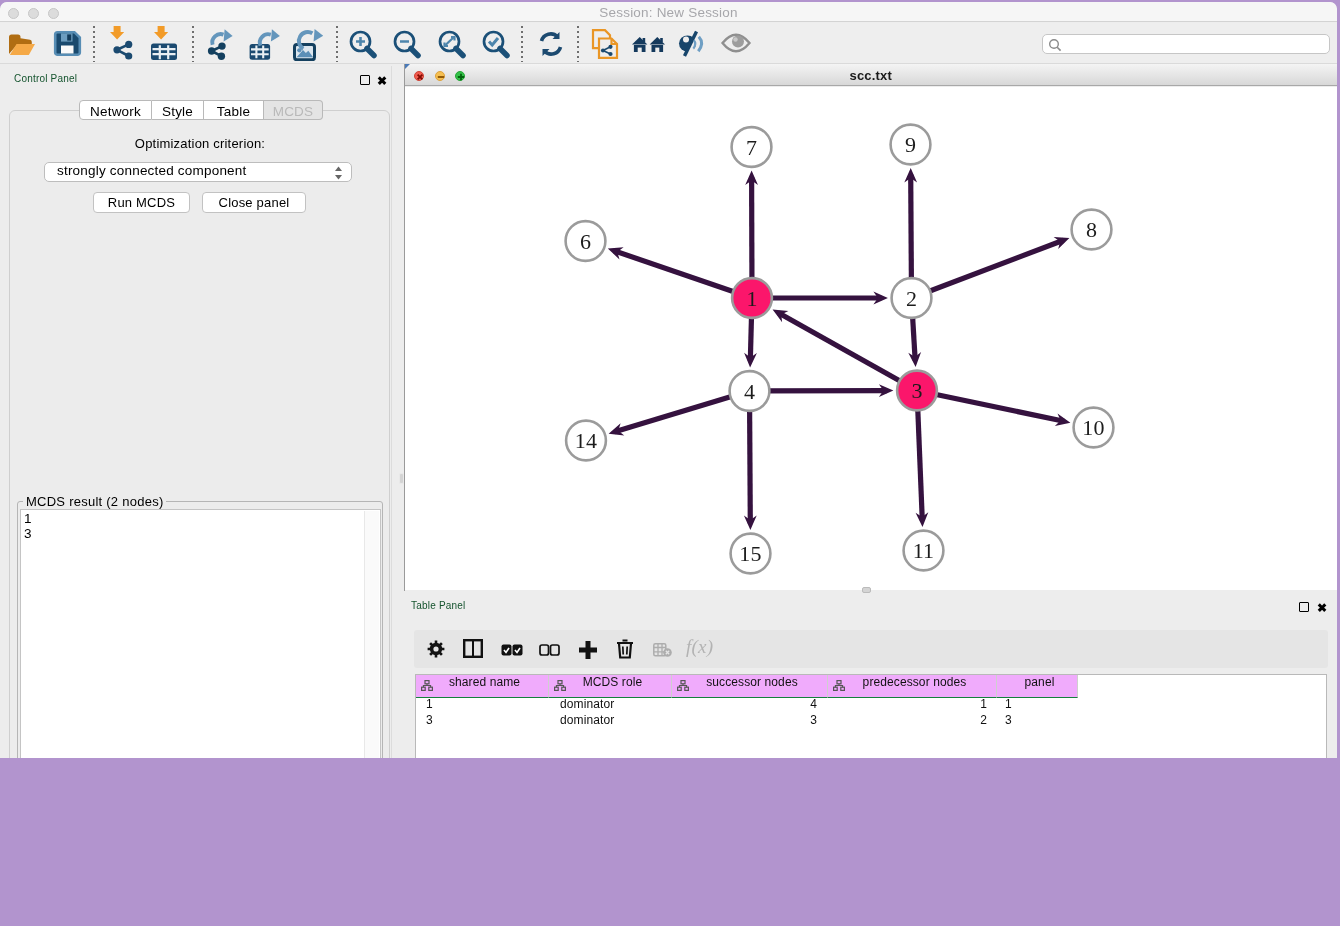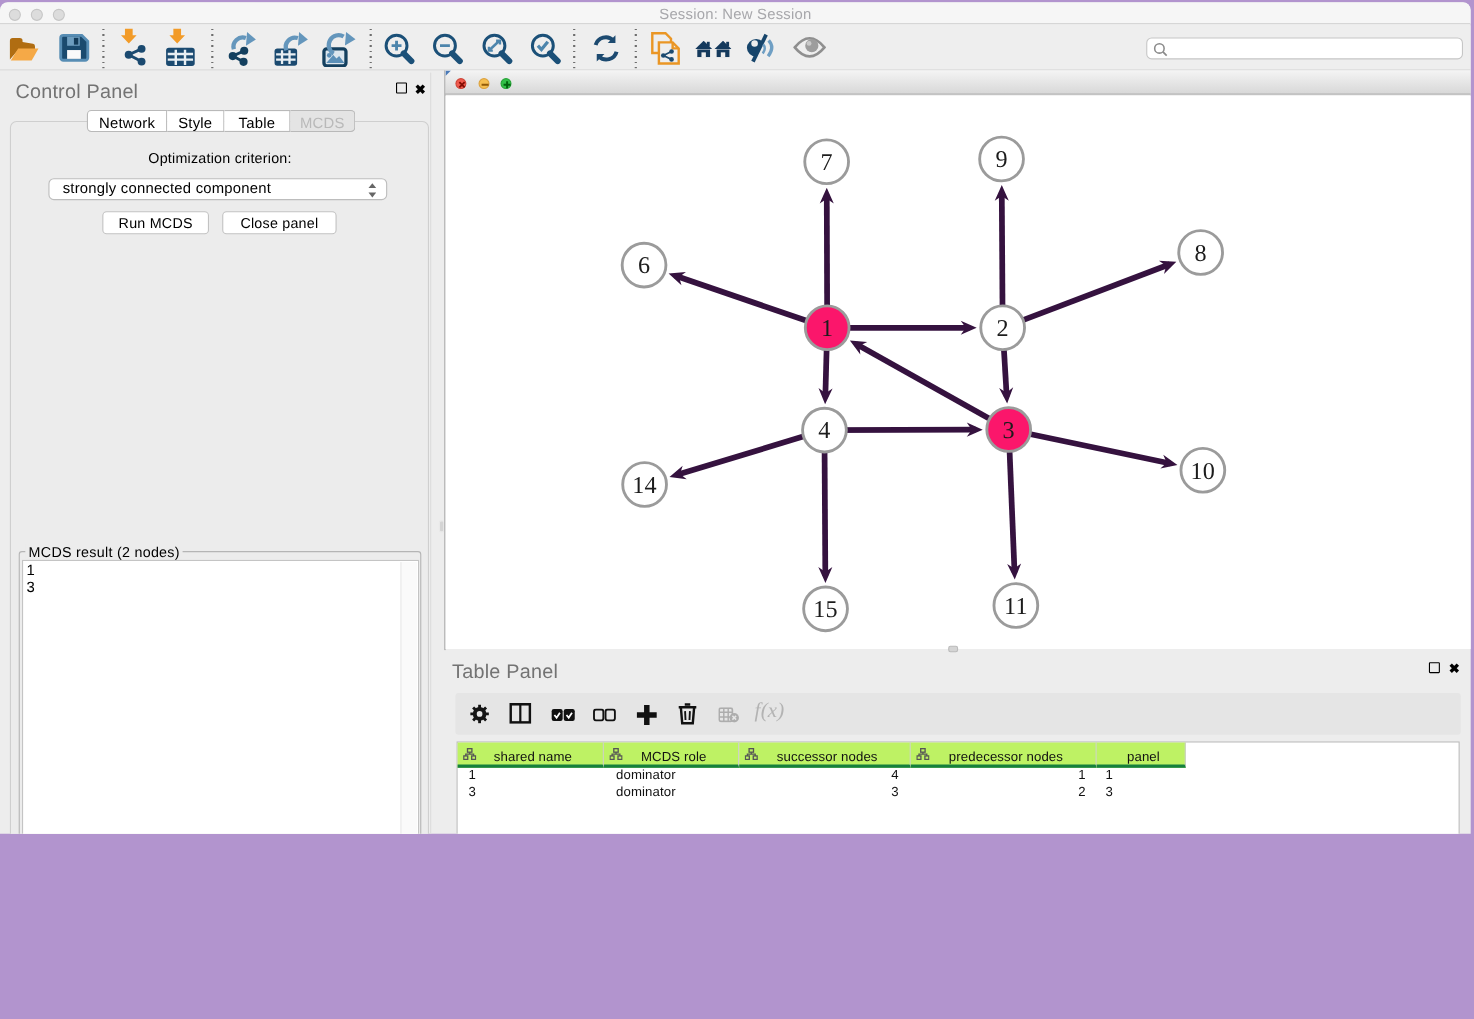--- a/index.html
+++ b/index.html
@@ -7,31 +7,31 @@
   body { background:#b294ce; font-family:"Liberation Sans", sans-serif; position:relative; font-size:13.5px; letter-spacing:0.2px; }
   .abs { position:absolute; }
   .win { position:absolute; left:0; top:2px; width:1337px; height:756px; background:#ededed; border-radius:7px 7px 0 0; overflow:hidden; }
   .titlebar { position:absolute; left:0; top:0; width:1337px; height:20px; background:#f6f6f6; border-bottom:1px solid #d3d3d3; border-radius:7px 7px 0 0; }
   .tl { position:absolute; top:5.5px; width:11px; height:11px; border-radius:50%; background:#dcdcdc; border:1px solid #c6c6c6; }
   .wtitle { position:absolute; top:2.5px; left:0; width:100%; text-align:center; font-size:13.5px; color:#a7a7ab; }
   .toolbar { position:absolute; left:0; top:21px; width:1337px; height:41px; background:#eeeeee; border-bottom:1px solid #dadada; }
   .tsep { position:absolute; top:3px; height:36px; width:1.5px; background:repeating-linear-gradient(to bottom,#6e6e6e 0 1.6px,rgba(0,0,0,0) 1.6px 5px); }
   .search { position:absolute; left:1042px; top:11px; width:288px; height:20px; background:#fff; border:1px solid #c6c6c6; border-radius:5px; }
   
-  .phead { font-size:18px; color:#737373; }
+  .phead { font-size:10px; color:#14532d; }
   .flo { position:absolute; width:10px; height:10px; border:1.6px solid #000; border-radius:1px; }
   .clx { position:absolute; font-size:12px; font-weight:bold; color:#000; line-height:12px; }
   
   .seg { position:absolute; display:flex; height:20px; }
   .seg .s { height:20px; background:#fff; border:1px solid #b9b9b9; border-left:none; font-size:13.5px; color:#000; text-align:center; line-height:15px; padding-top:3px; }
   .seg .s.first { border-left:1px solid #b9b9b9; border-radius:4px 0 0 4px; }
   .seg .s.last { border-radius:0 4px 4px 0; }
   .seg .s.sel { background:#e4e4e4; color:#b9b9b9; }
   .btn { position:absolute; background:#fff; border:1px solid #c2c2c2; border-radius:4px; font-size:13px; color:#000; text-align:center; letter-spacing:0.2px; }
-  .th { position:relative; height:23px; padding-left:5px; background:#bef264; border-right:1px solid #cfcfcf; border-bottom:3px solid #15803d; display:flex; align-items:flex-end; justify-content:center; }
+  .th { position:relative; height:23px; padding-left:5px; background:#f0abfc; border-right:1px solid #cfcfcf; border-bottom:1px solid #15803d; display:flex; align-items:flex-start; justify-content:center; }
   .th .ti { position:absolute; left:5px; top:5px; }
   .tr { position:absolute; left:0; display:flex; font-size:12px; letter-spacing:0.1px; color:#111; height:16px; line-height:14px; }
 </style>
 </head>
 <body>
 <div class="win">
 
   <div class="titlebar">
     <div class="tl" style="left:8px;"></div>
     <div class="tl" style="left:27.5px;"></div>
@@ -224,20 +224,21 @@
       <div class="abs" style="left:30.2px;top:6.5px;width:10px;height:10px;border-radius:50%;background:#f6bf50;border:1px solid #dda23d">
         <svg width="10" height="10" viewBox="0 0 10 10" style="position:absolute;left:0;top:0">
             <path d="M1.8 5 H8.2" stroke="#925a07" stroke-width="1.8"></path>
           </svg>
       </div>
       <div class="abs" style="left:50.2px;top:6.5px;width:10px;height:10px;border-radius:50%;background:#33c148;border:1px solid #27a438">
         <svg width="10" height="10" viewBox="0 0 10 10" style="position:absolute;left:0;top:0">
             <path d="M1.8 5 H8.2 M5 1.8 V8.2" stroke="#02640e" stroke-width="1.8"></path>
           </svg>
       </div>
+      <div class="abs" style="left:0;top:4px;width:100%;text-align:center;font-size:13px;font-weight:bold;color:#1a1a1a">scc.txt</div>
     </div>
     <div class="abs" style="left:0;top:23px;width:933px;height:502.5px;background:#fff">
       <svg width="933" height="502" viewBox="0 0 933 502">
 <line x1="347.0" y1="211.0" x2="346.6" y2="90.1" stroke="#35123f" stroke-width="5.2"></line>
 <path d="M346.6,83.6 L353.0,98.1 L346.6,93.6 L340.2,98.1 Z" fill="#35123f"></path>
 <line x1="347.0" y1="211.0" x2="209.0" y2="163.7" stroke="#35123f" stroke-width="5.2"></line>
 <path d="M202.8,161.6 L218.6,160.3 L212.3,164.9 L214.5,172.4 Z" fill="#35123f"></path>
 <line x1="347.0" y1="211.0" x2="476.4" y2="211.0" stroke="#35123f" stroke-width="5.2"></line>
 <path d="M482.9,211.0 L468.4,217.4 L472.9,211.0 L468.4,204.6 Z" fill="#35123f"></path>
 <line x1="347.0" y1="211.0" x2="345.3" y2="273.9" stroke="#35123f" stroke-width="5.2"></line>

